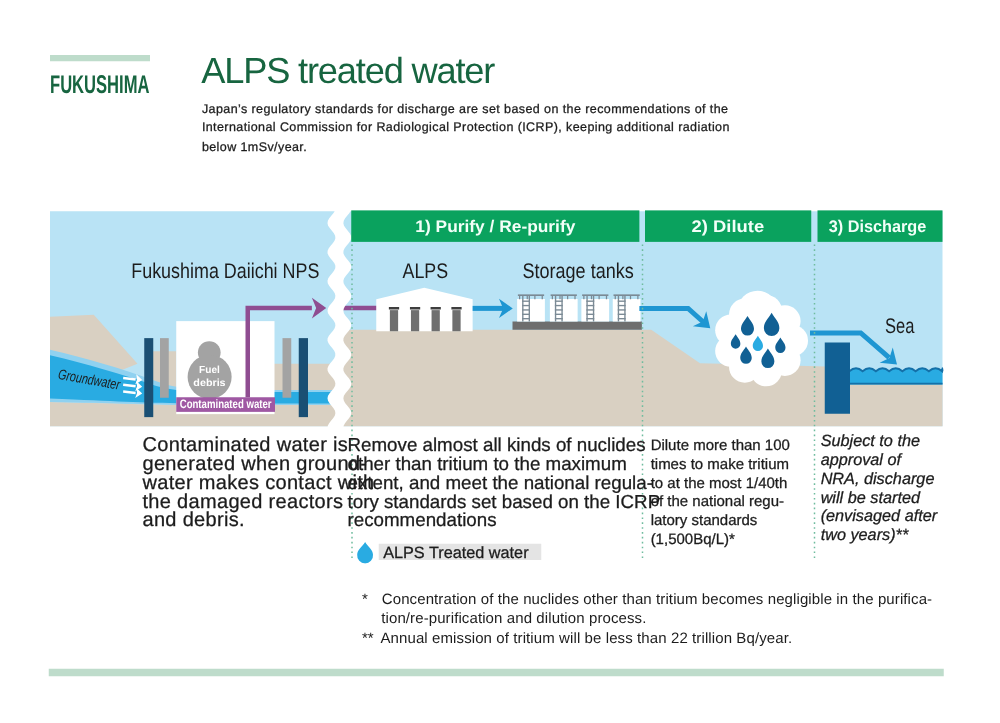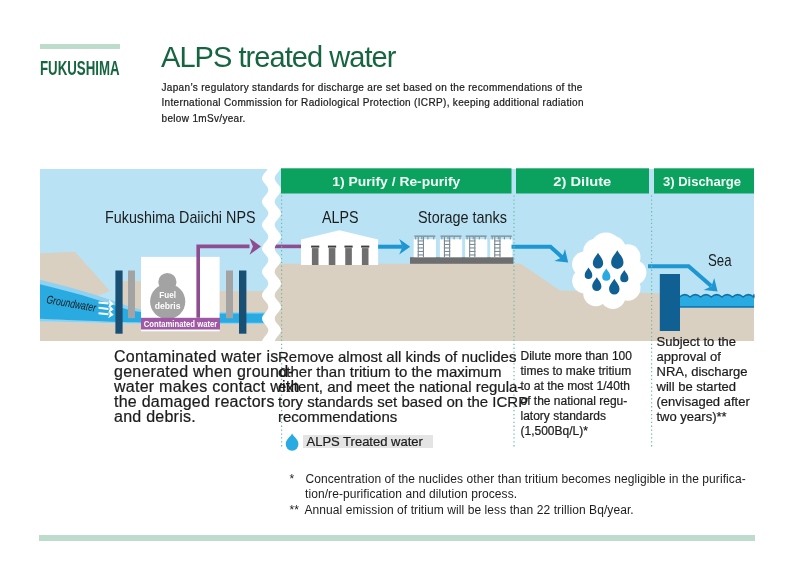--- a/index.html
+++ b/index.html
@@ -153,21 +153,21 @@
     <text x="105" y="222.6" font-size="17" fill="#1c1c1c" textLength="150.5" lengthAdjust="spacingAndGlyphs">Fukushima Daiichi NPS</text>
     <text x="322" y="222.6" font-size="17" fill="#1c1c1c" textLength="36.5" lengthAdjust="spacingAndGlyphs">ALPS</text>
     <text x="418" y="222.6" font-size="17" fill="#1c1c1c" textLength="89" lengthAdjust="spacingAndGlyphs">Storage tanks</text>
     <text x="708" y="266.3" font-size="17" fill="#1c1c1c" textLength="23.5" lengthAdjust="spacingAndGlyphs">Sea</text>
     <text x="46" y="303" font-size="11.5" font-style="italic" fill="#1c1c1c" style="-webkit-text-stroke:0.25px #1c1c1c" textLength="50" lengthAdjust="spacingAndGlyphs" transform="rotate(10 46 303)">Groundwater</text>
   </svg>
 
 <div class="abs md" style="left:114px;top:349px;font-size:16px;line-height:15.1px;letter-spacing:0.25px;white-space:nowrap;">Contaminated water is<br>generated when ground-<br>water makes contact with<br>the damaged reactors<br>and debris.</div>
 <div class="abs md" style="left:278px;top:349px;font-size:15px;line-height:15.1px;white-space:nowrap;">Remove almost all kinds of nuclides<br>other than tritium to the maximum<br>extent, and meet the national regula-<br>tory standards set based on the ICRP<br>recommendations</div>
 <div class="abs md" style="left:520.5px;top:349px;font-size:12px;line-height:15.1px;white-space:nowrap;">Dilute more than 100<br>times to make tritium<br>to at the most 1/40th<br>of the national regu-<br>latory standards<br>(1,500Bq/L)*</div>
-<div class="abs md" style="left:656.5px;top:334px;font-size:13px;line-height:15.1px;white-space:nowrap;">Subject to the<br>approval of<br>NRA, discharge<br>will be started<br>(envisaged after<br>two years)**</div>
+<div class="abs md" style="left:656.5px;top:345px;font-size:13px;line-height:15.1px;white-space:nowrap;font-style:italic;">Subject to the<br>approval of<br>NRA, discharge<br>will be started<br>(envisaged after<br>two years)**</div>
 
 <svg class="abs" style="left:285px;top:432.5px" width="16" height="18" viewBox="0 0 16 18">
     <path fill="#29abe2" d="M7.1,0.6 C9.3,4.5 13.4,6.6 13.4,10.8 A6.35,6.35 0 1,1 0.75,10.8 C0.75,6.6 4.9,4.5 7.1,0.6 Z"></path>
   </svg>
 <div class="abs" style="left:302.5px;top:435px;width:130px;height:12.5px;background:#e4e4e4"></div>
 <div class="abs md" style="left:306.5px;top:433.5px;font-size:13px;line-height:15px;white-space:nowrap;">ALPS Treated water</div>
 
 <div class="abs" style="left:289.5px;top:471.5px;font-size:12px;line-height:15.6px;letter-spacing:0.08px;white-space:nowrap;">*<span style="margin-left:11.2px">Concentration of the nuclides other than tritium becomes negligible in the purifica-</span><br><span style="margin-left:15.5px">tion/re-purification and dilution process.</span><br>**<span style="margin-left:5.4px">Annual emission of tritium will be less than 22 trillion Bq/year.</span></div>
 
 <div class="abs" style="left:39px;top:534.5px;width:716px;height:6px;background:#bedccb"></div>

